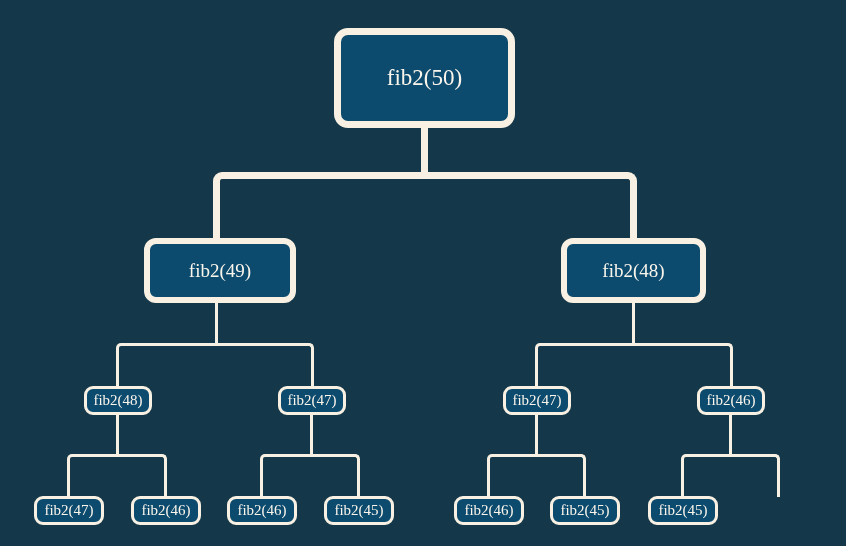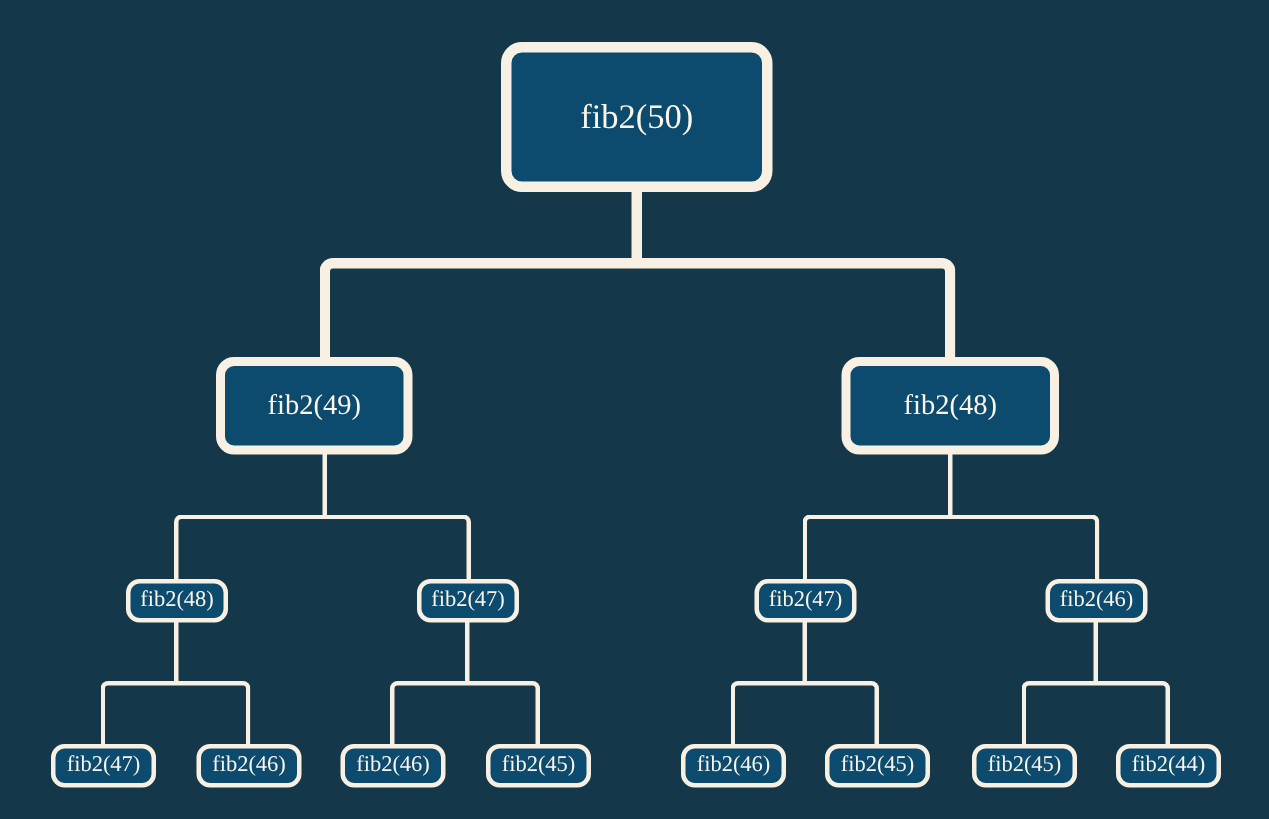--- a/index.html
+++ b/index.html
@@ -67,21 +67,21 @@
   <div class="bracket thin" style="left:260px;top:454px;width:100px;height:43px"></div>
   <div class="stem" style="left:535px;top:414px;width:3px;height:41px"></div>
   <div class="bracket thin" style="left:487px;top:454px;width:99px;height:43px"></div>
   <div class="stem" style="left:729px;top:414px;width:3px;height:41px"></div>
   <div class="bracket thin" style="left:681px;top:454px;width:99px;height:43px"></div>
 
   <div class="node lvl1" style="left:334px;top:28px;width:181px;height:100px">
     <span>fib2(50)</span>
   </div>
 
-  <div class="node lvl2" style="left:144px;top:238px;width:131px;height:65px">
+  <div class="node lvl2" style="left:144px;top:238px;width:152px;height:65px">
     <span>fib2(49)</span>
   </div>
   <div class="node lvl2" style="left:561px;top:238px;width:145px;height:65px">
     <span>fib2(48)</span>
   </div>
 
   <div class="node lvl3" style="left:84px;top:386px;width:68px;height:29px">
     <span>fib2(48)</span>
   </div>
   <div class="node lvl3" style="left:278px;top:386px;width:68px;height:29px">
@@ -108,17 +108,14 @@
   </div>
   <div class="node lvl4" style="left:454px;top:496px;width:70px;height:29px">
     <span>fib2(46)</span>
   </div>
   <div class="node lvl4" style="left:550px;top:496px;width:70px;height:29px">
     <span>fib2(45)</span>
   </div>
   <div class="node lvl4" style="left:648px;top:496px;width:70px;height:29px">
     <span>fib2(45)</span>
   </div>
-  <div class="node lvl4" style="left:744px;top:496px;width:70px;height:29px">
-    <span>fib2(44)</span>
-  </div>
 
 </div>
 
 </body></html>

